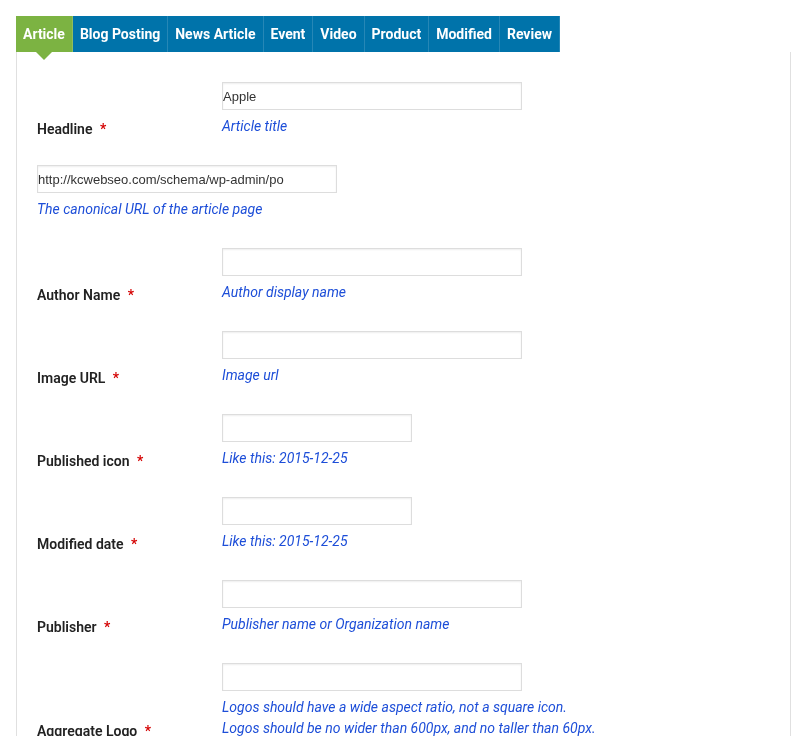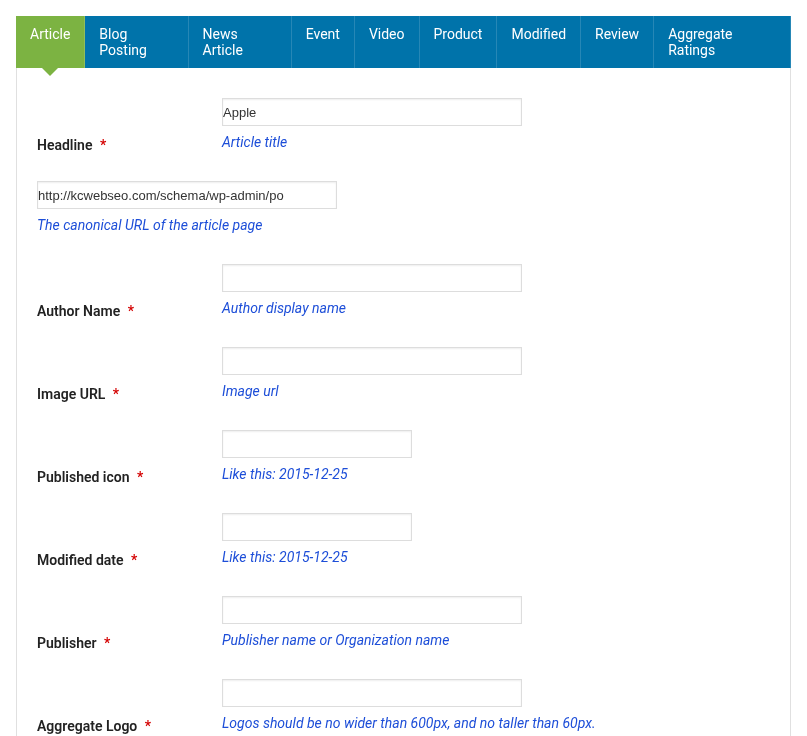--- a/index.html
+++ b/index.html
@@ -14,23 +14,23 @@
       padding: 16px;
       color: #333;
     }
     .tabs {
       display: flex;
       gap: 0;
     }
     .tab {
       background: #0073aa;
       color: #fff;
-      padding: 10px 14px;
+      padding: 10px 7px;
       font-size: 14px;
-      font-weight: 400;
+      font-weight: 700;
       cursor: pointer;
       border-right: 1px solid rgba(255,255,255,0.15);
       position: relative;
     }
     .tab.active {
       background: #7cb342;
     }
     .tab.active::after {
       content: '';
       position: absolute;
@@ -95,21 +95,20 @@
 
 <div class="tabs">
   <div class="tab active">Article</div>
   <div class="tab">Blog Posting</div>
   <div class="tab">News Article</div>
   <div class="tab">Event</div>
   <div class="tab">Video</div>
   <div class="tab">Product</div>
   <div class="tab">Modified</div>
   <div class="tab">Review</div>
-  <div class="tab">Aggregate Ratings</div>
 </div>
 
 <div class="panel">
 
   <div class="form-row">
     <div class="form-label">
       <span>Headline</span>
       <span class="required">*</span>
     </div>
     <div class="form-field">
@@ -181,19 +180,20 @@
   </div>
 
   <div class="form-row">
     <div class="form-label">
       <span>Aggregate Logo</span>
       <span class="required">*</span>
     </div>
     <div class="form-field">
       <input type="text" class="form-input" value="" style="">
       <div class="help-text">
+        <div>Logos should have a wide aspect ratio, not a square icon.</div>
         <div>Logos should be no wider than 600px, and no taller than 60px.</div>
 
       </div>
     </div>
   </div>
 
 </div>
 
 </body></html>

